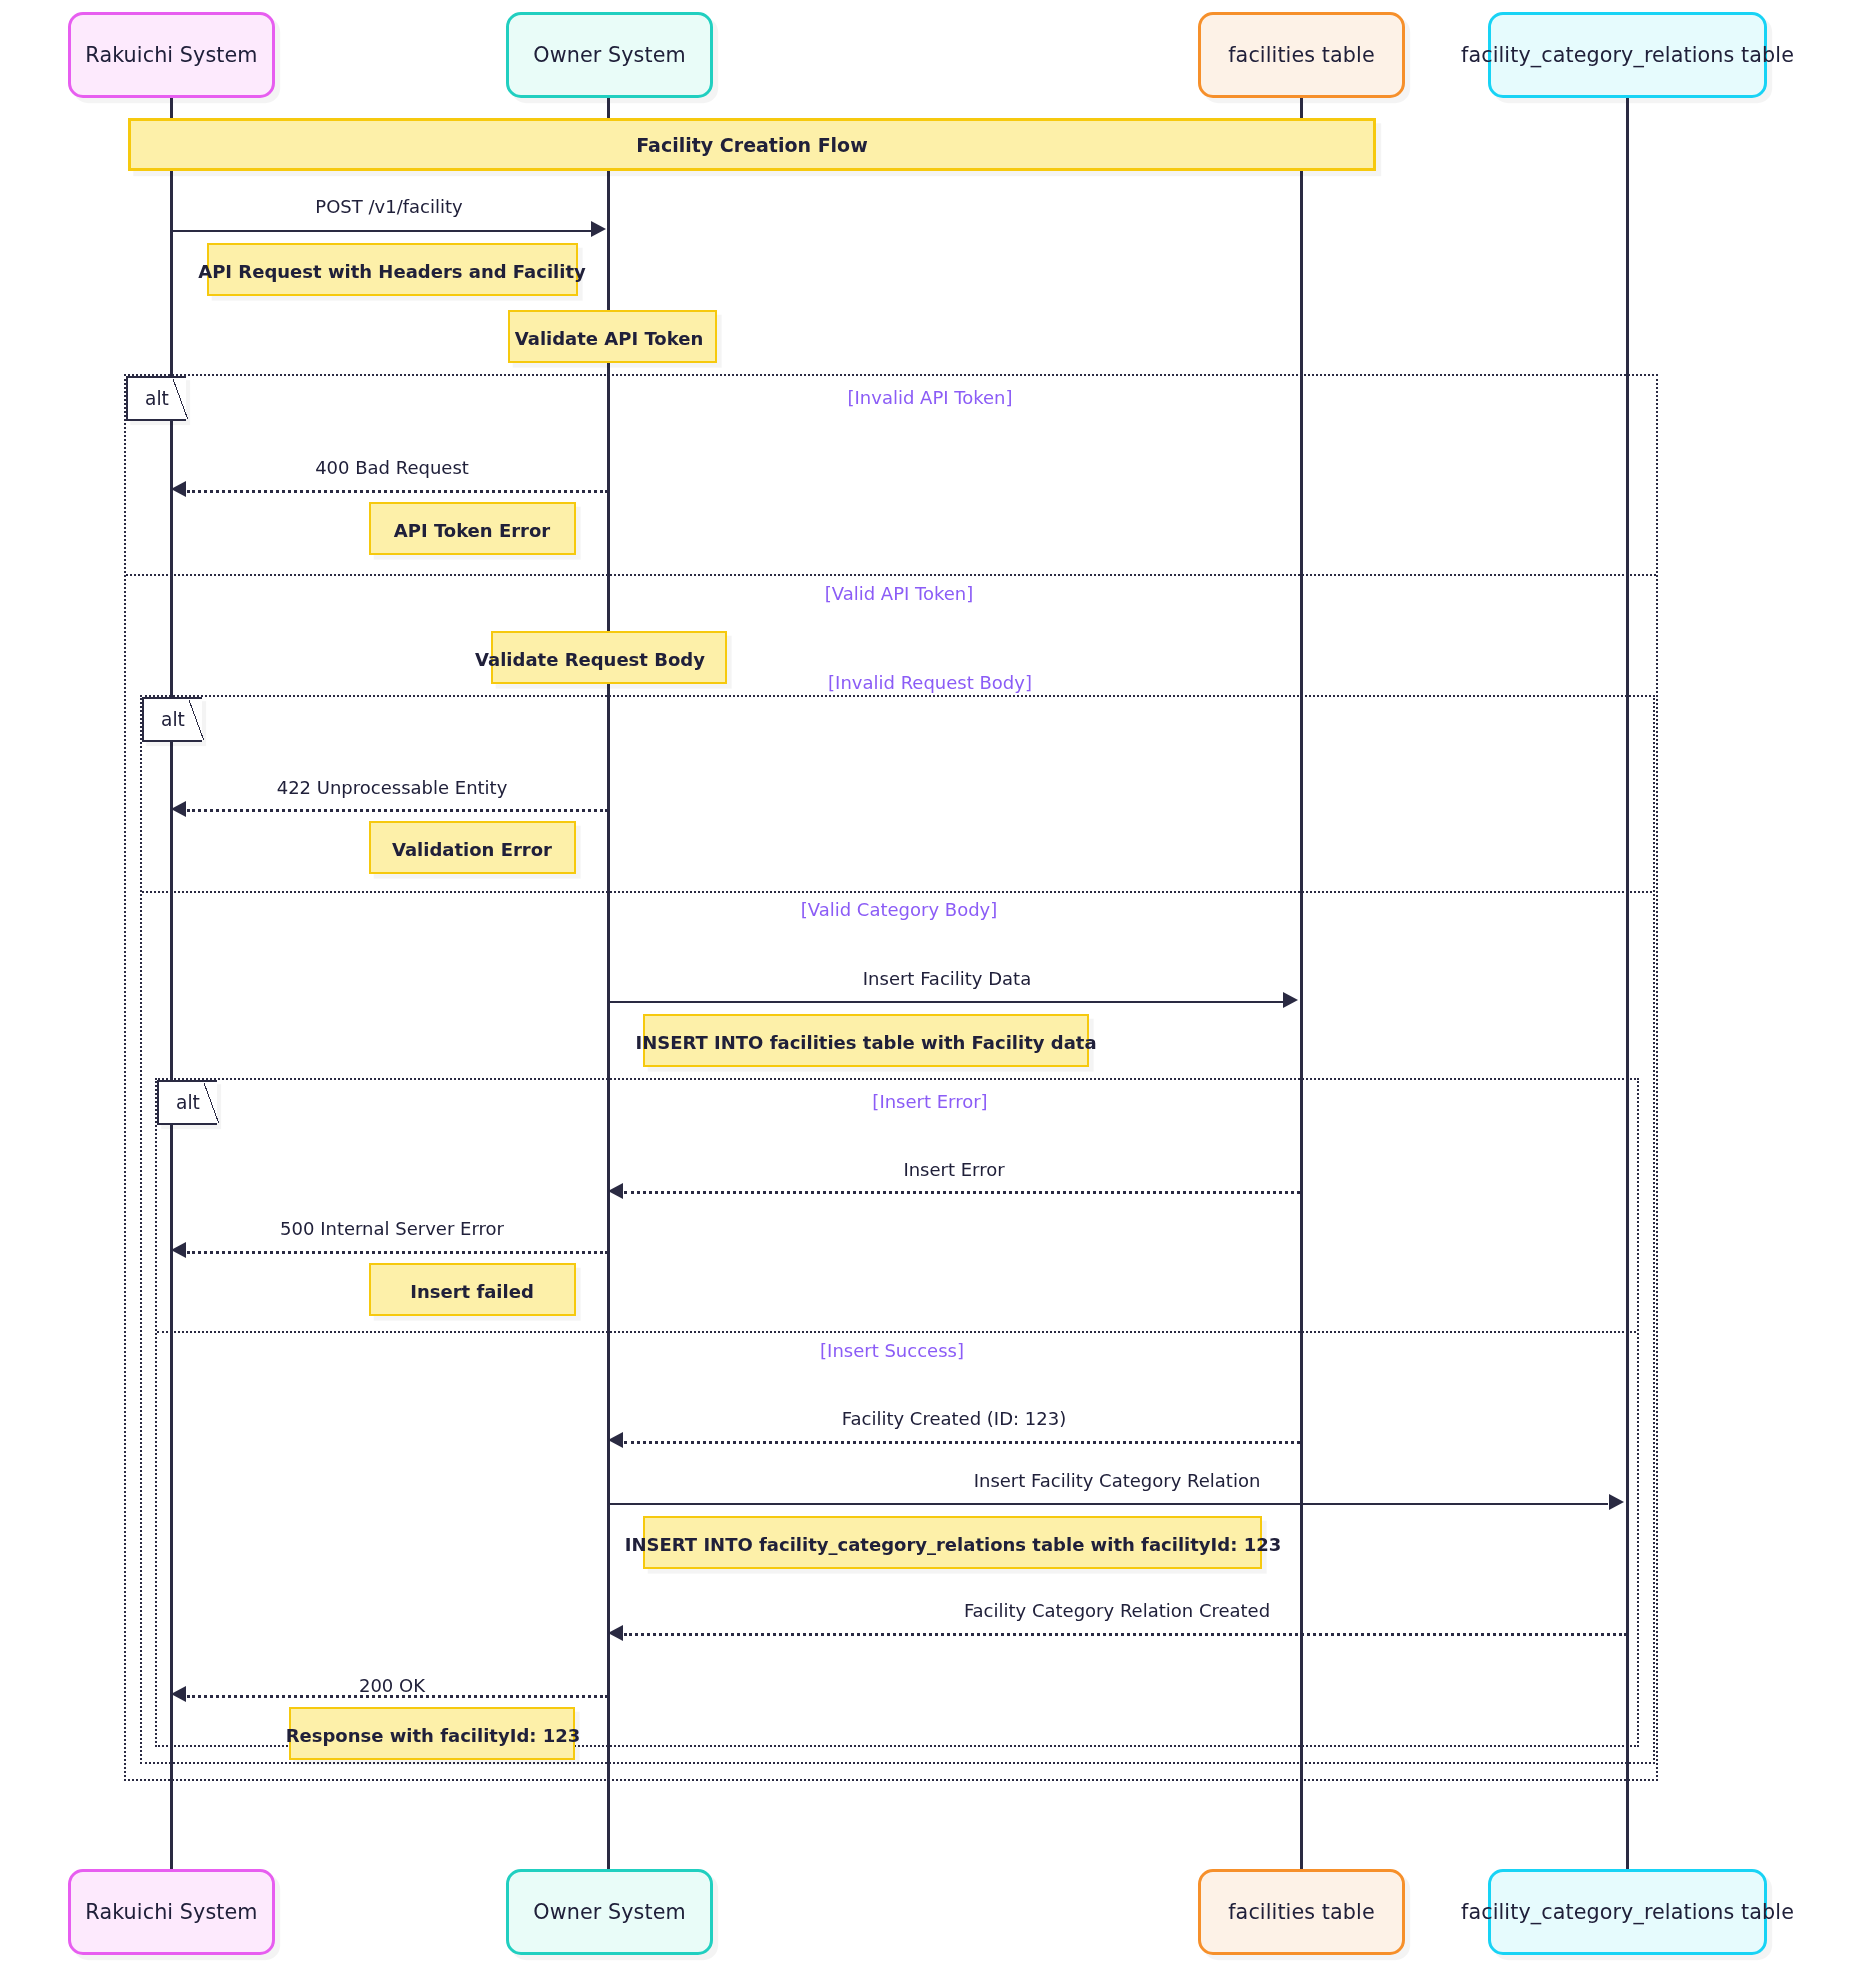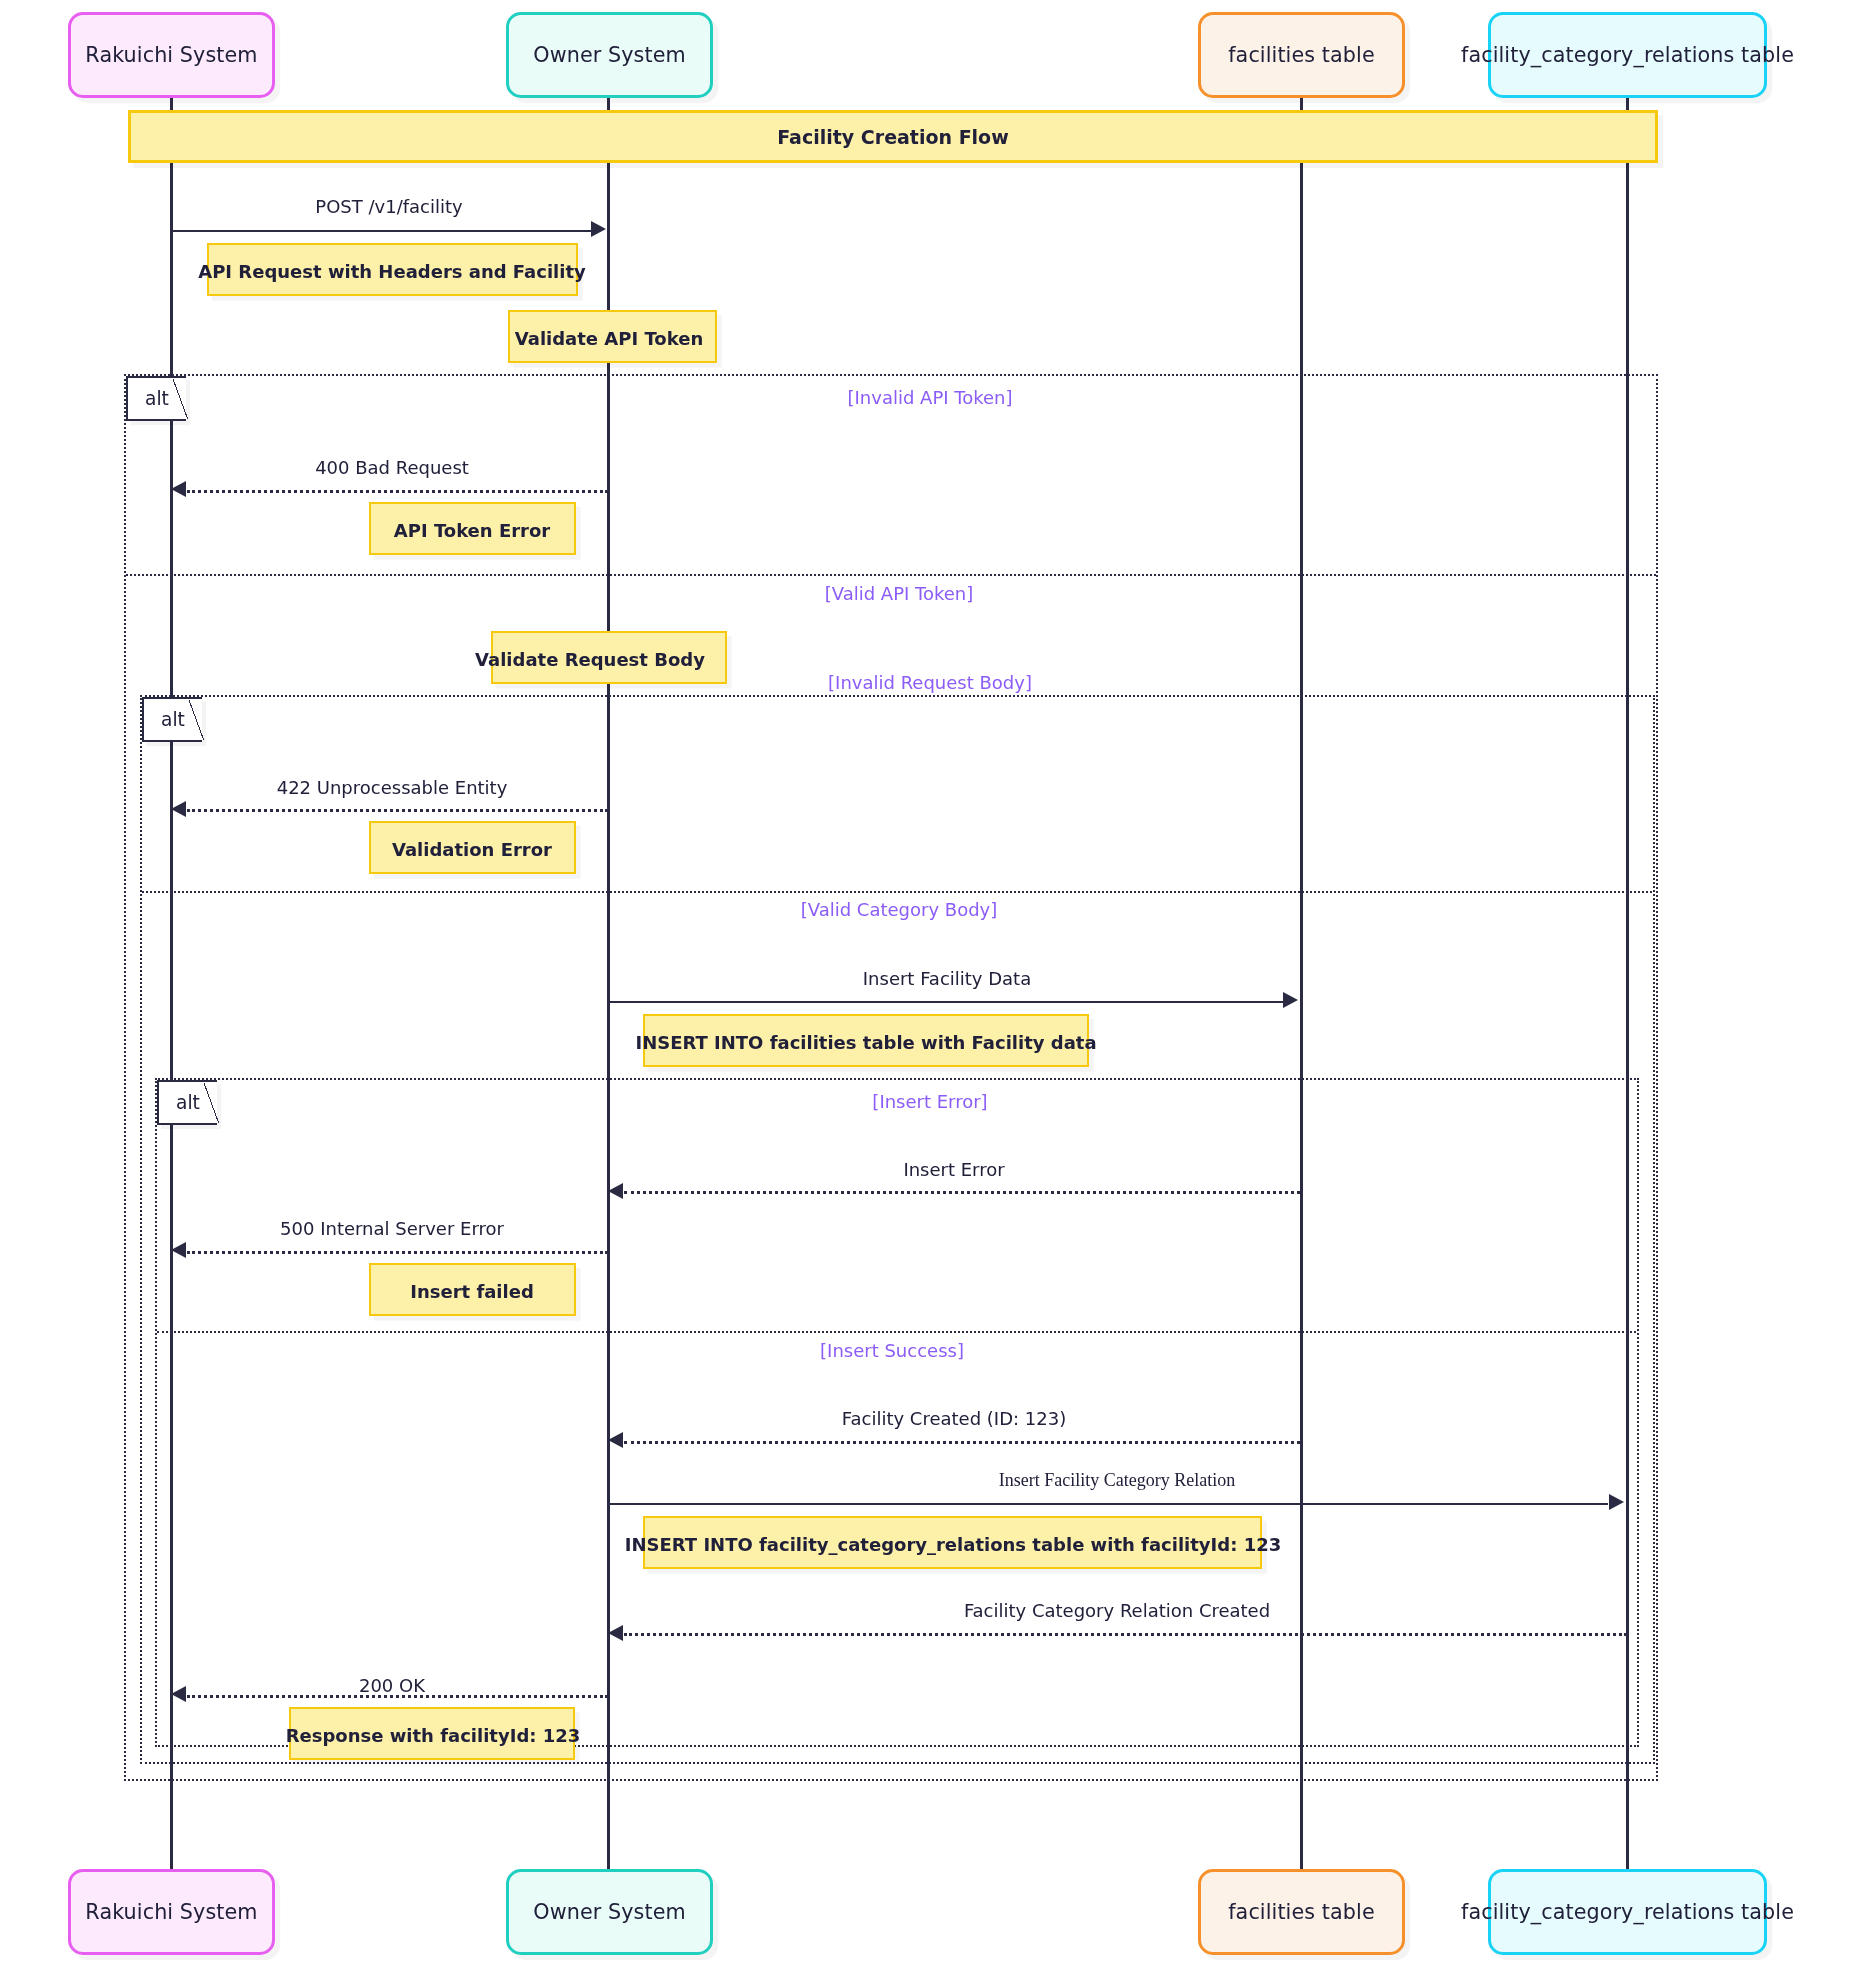--- a/index.html
+++ b/index.html
@@ -110,21 +110,21 @@
 
   <div class="actor overflow" style="left:1488px;top:12.4px;width:279px;height:86px;background:#e6fbfd;border-color:#18d3f5;">
     <span class="lbl">facility_category_relations table</span>
   </div>
 
   <div class="lifeline" style="left:170px;top:98px;height:1771px;"></div>
   <div class="lifeline" style="left:607px;top:98px;height:1771px;"></div>
   <div class="lifeline" style="left:1300px;top:98px;height:1771px;"></div>
   <div class="lifeline" style="left:1626px;top:98px;height:1771px;"></div>
 
-  <div class="banner" style="left:128px;top:110px;width:1530px;height:53px;text-align:right;">
+  <div class="banner" style="left:128px;top:118px;width:1248px;height:53px;text-align:right;">
     <span>Facility Creation Flow</span>
   </div>
 
   <div class="altframe" style="left:124px;top:374px;width:1534px;height:1407px;"></div>
   <div class="altlabel" style="left:126px;top:376px;width:60px;height:45px;">
     <span>alt</span>
   </div>
   <div class="altdivider" style="left:126px;top:574px;width:1530px;"></div>
   <div class="condition" style="left:930px;top:387px;">[Invalid API Token]</div>
   <div class="condition" style="left:899px;top:583px;">[Valid API Token]</div>
@@ -168,21 +168,21 @@
   <div class="arrowhead left" style="left:608px;top:1183px;"></div>
 
   <div class="msglabel" style="left:392px;top:1218px;">500 Internal Server Error</div>
   <div class="msgline dotted" style="left:187px;top:1251px;width:421px;"></div>
   <div class="arrowhead left" style="left:171px;top:1242px;"></div>
 
   <div class="msglabel" style="left:954px;top:1408px;">Facility Created (ID: 123)</div>
   <div class="msgline dotted" style="left:624px;top:1441px;width:676px;"></div>
   <div class="arrowhead left" style="left:608px;top:1432px;"></div>
 
-  <div class="msglabel" style="left:1117px;top:1470px;font-family:Liberation Serif, serif;">Insert Facility Category Relation</div>
+  <div class="msglabel" style="left:1117px;top:1470px;">Insert Facility Category Relation</div>
   <div class="msgline solid" style="left:608px;top:1503px;width:1000px;"></div>
   <div class="arrowhead right" style="left:1609px;top:1494px;"></div>
 
   <div class="msglabel" style="left:1117px;top:1600px;">Facility Category Relation Created</div>
   <div class="msgline dotted" style="left:624px;top:1633px;width:1003px;"></div>
   <div class="arrowhead left" style="left:608px;top:1625px;"></div>
 
   <div class="msglabel" style="left:392px;top:1662px;margin-top:13px;">200 OK</div>
   <div class="msgline dotted" style="left:187px;top:1695px;width:421px;"></div>
   <div class="arrowhead left" style="left:171px;top:1686px;"></div>

